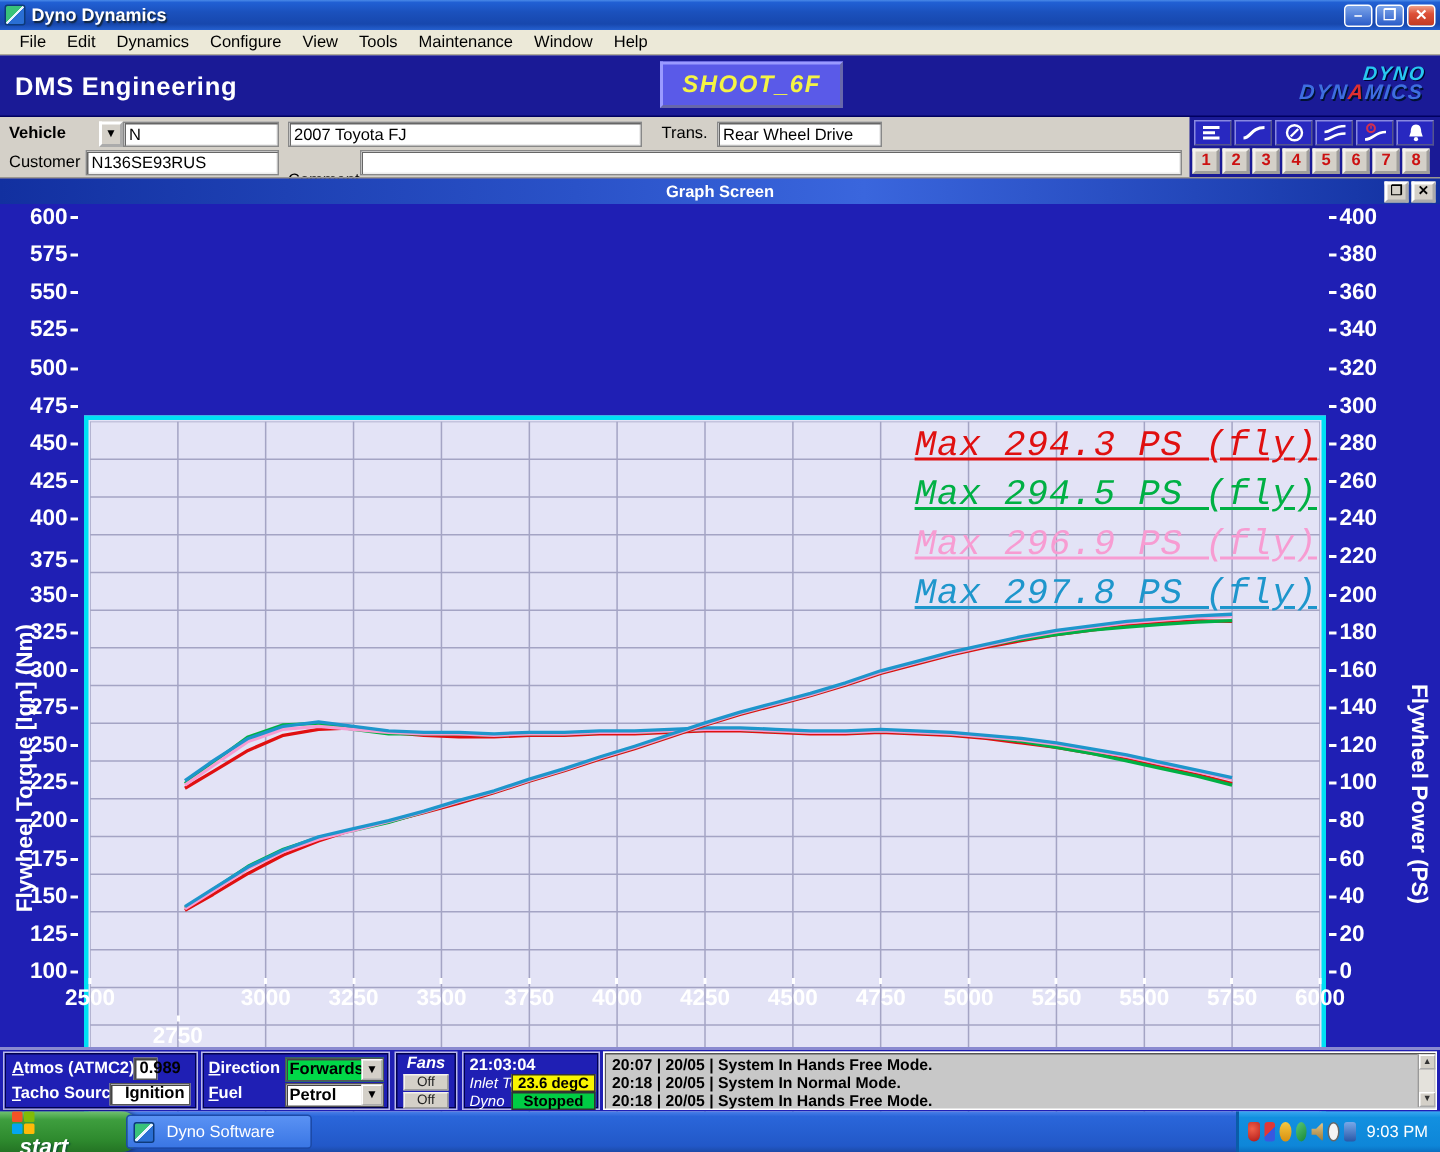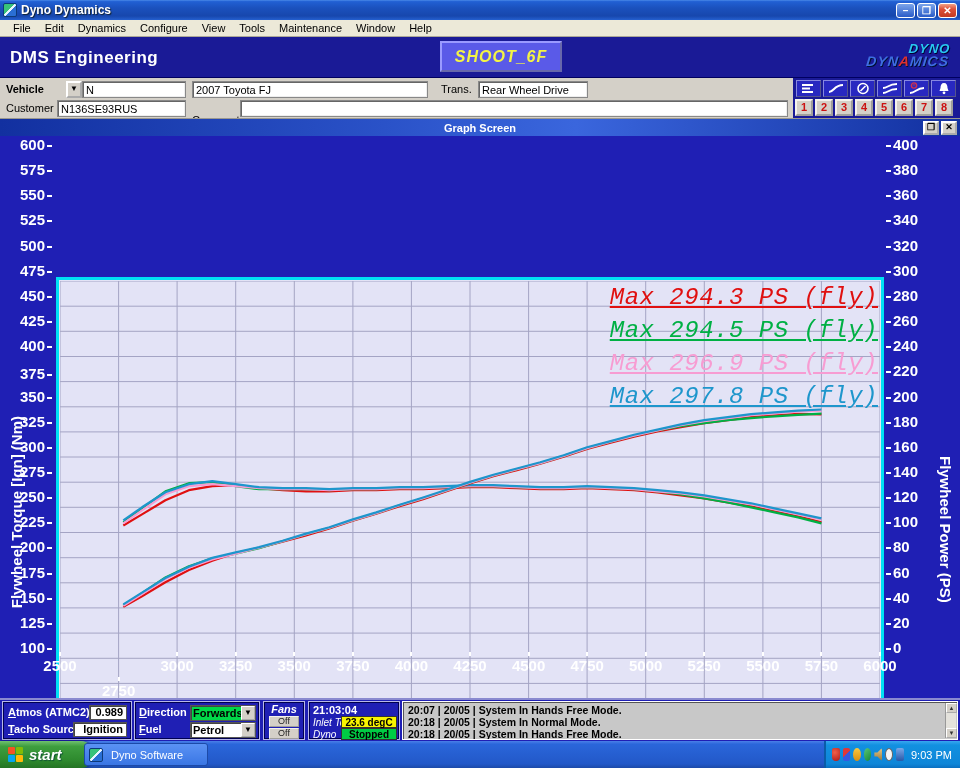--- a/index.html
+++ b/index.html
@@ -100,21 +100,21 @@
   .log-line { color:#000; font-weight:bold; font-size:10.5px; line-height:12px; padding-left:5px; white-space:nowrap; }
   .scrollbar { position:absolute; right:1px; top:1px; bottom:1px; width:11px; background:#e4e2dc; border-left:1px solid #999; }
   .scr-btn { width:11px; height:10px; background:#d4d0c8; border:1px outset #fff; font-size:6px; text-align:center; line-height:8px; color:#333; }
   .scr-btn.down { position:absolute; bottom:0; }
 
   
   .taskbar { position:absolute; left:0; top:741px; width:960px; height:27px;
     background:linear-gradient(180deg,#4a80e8 0%,#2a66da 12%,#2258c8 85%,#1c4aa8 100%); }
   .start-btn { position:absolute; left:0; top:0; height:27px; width:93px; border-radius:0 12px 12px 0;
     background:linear-gradient(180deg,#70c070 0%,#3e9e3e 20%,#2e8a2e 70%,#247424 100%);
-    display:flex; align-items:center; padding-left:8px; box-shadow:1px 0 3px rgba(0,0,0,.5); }
+    display:flex; padding-left:8px; box-shadow:1px 0 3px rgba(0,0,0,.5);flex-direction:column; }
   .start-btn .txt { color:#fff; font-weight:bold; font-style:italic; font-size:15px; margin-left:5px; text-shadow:1px 1px 1px #153; }
   .flag { width:16px; height:16px; display:grid; grid-template-columns:7px 7px; grid-template-rows:7px 7px; gap:1px; }
   .flag i { border-radius:1px; }
   .task-btn { position:absolute; left:84px; top:2px; width:124px; height:23px; border-radius:3px;
     background:linear-gradient(180deg,#5a92f4,#3a76e4); border:1px solid #1c4aa8;
     display:flex; align-items:center; padding-left:4px; }
   .task-btn .txt { color:#fff; font-size:11px; margin-left:4px; }
   .tray { position:absolute; right:0; top:0; height:27px; width:136px;
     background:linear-gradient(180deg,#39a7f0 0%,#1290e0 15%,#0e86d8 85%,#0a6fc0 100%);
     border-left:2px solid #0a5ca8; display:flex; align-items:center; padding:0 8px 0 6px; gap:3px; }
@@ -350,21 +350,21 @@
         <div class="legend-row" style="color: rgb(224, 16, 16);">Max 294.3 PS (fly)</div>
         <div class="legend-row" style="color: rgb(0, 176, 68);">Max 294.5 PS (fly)</div>
         <div class="legend-row" style="color: rgb(247, 156, 210);">Max 296.9 PS (fly)</div>
         <div class="legend-row" style="color: rgb(30, 150, 204);">Max 297.8 PS (fly)</div>
       </div>
   </div>
 
   <div class="statuspanel">
     <div class="sec" style="left:2px;width:130px;">
       <span class="slabel" style="position:absolute;left:5px;top:4px;">Atmos (ATMC2)</span>
-      <span class="sval" style="left:86px;top:3px;width:38px;">0.989</span>
+      <span class="sval" style="left:86px;top:3px;width:16px;">0.989</span>
       <span class="slabel" style="position:absolute;left:5px;top:21px;">Tacho Source</span>
       <span class="sval" style="left:70px;top:20px;width:54px;">Ignition</span>
     </div>
     <div class="sec" style="left:134px;width:126px;">
       <span class="slabel" style="position:absolute;left:4px;top:4px;">Direction</span>
       <div class="combo" style="left: 55px; top: 3px; width: 66px; background: rgb(0, 216, 72);" id="direction-combo">
         <span>Forwards</span><span class="arr">▼</span>
       </div>
       <span class="slabel" style="position:absolute;left:4px;top:21px;">Fuel</span>
       <div class="combo" style="left:55px;top:20px;width:66px;background:#fff;">

